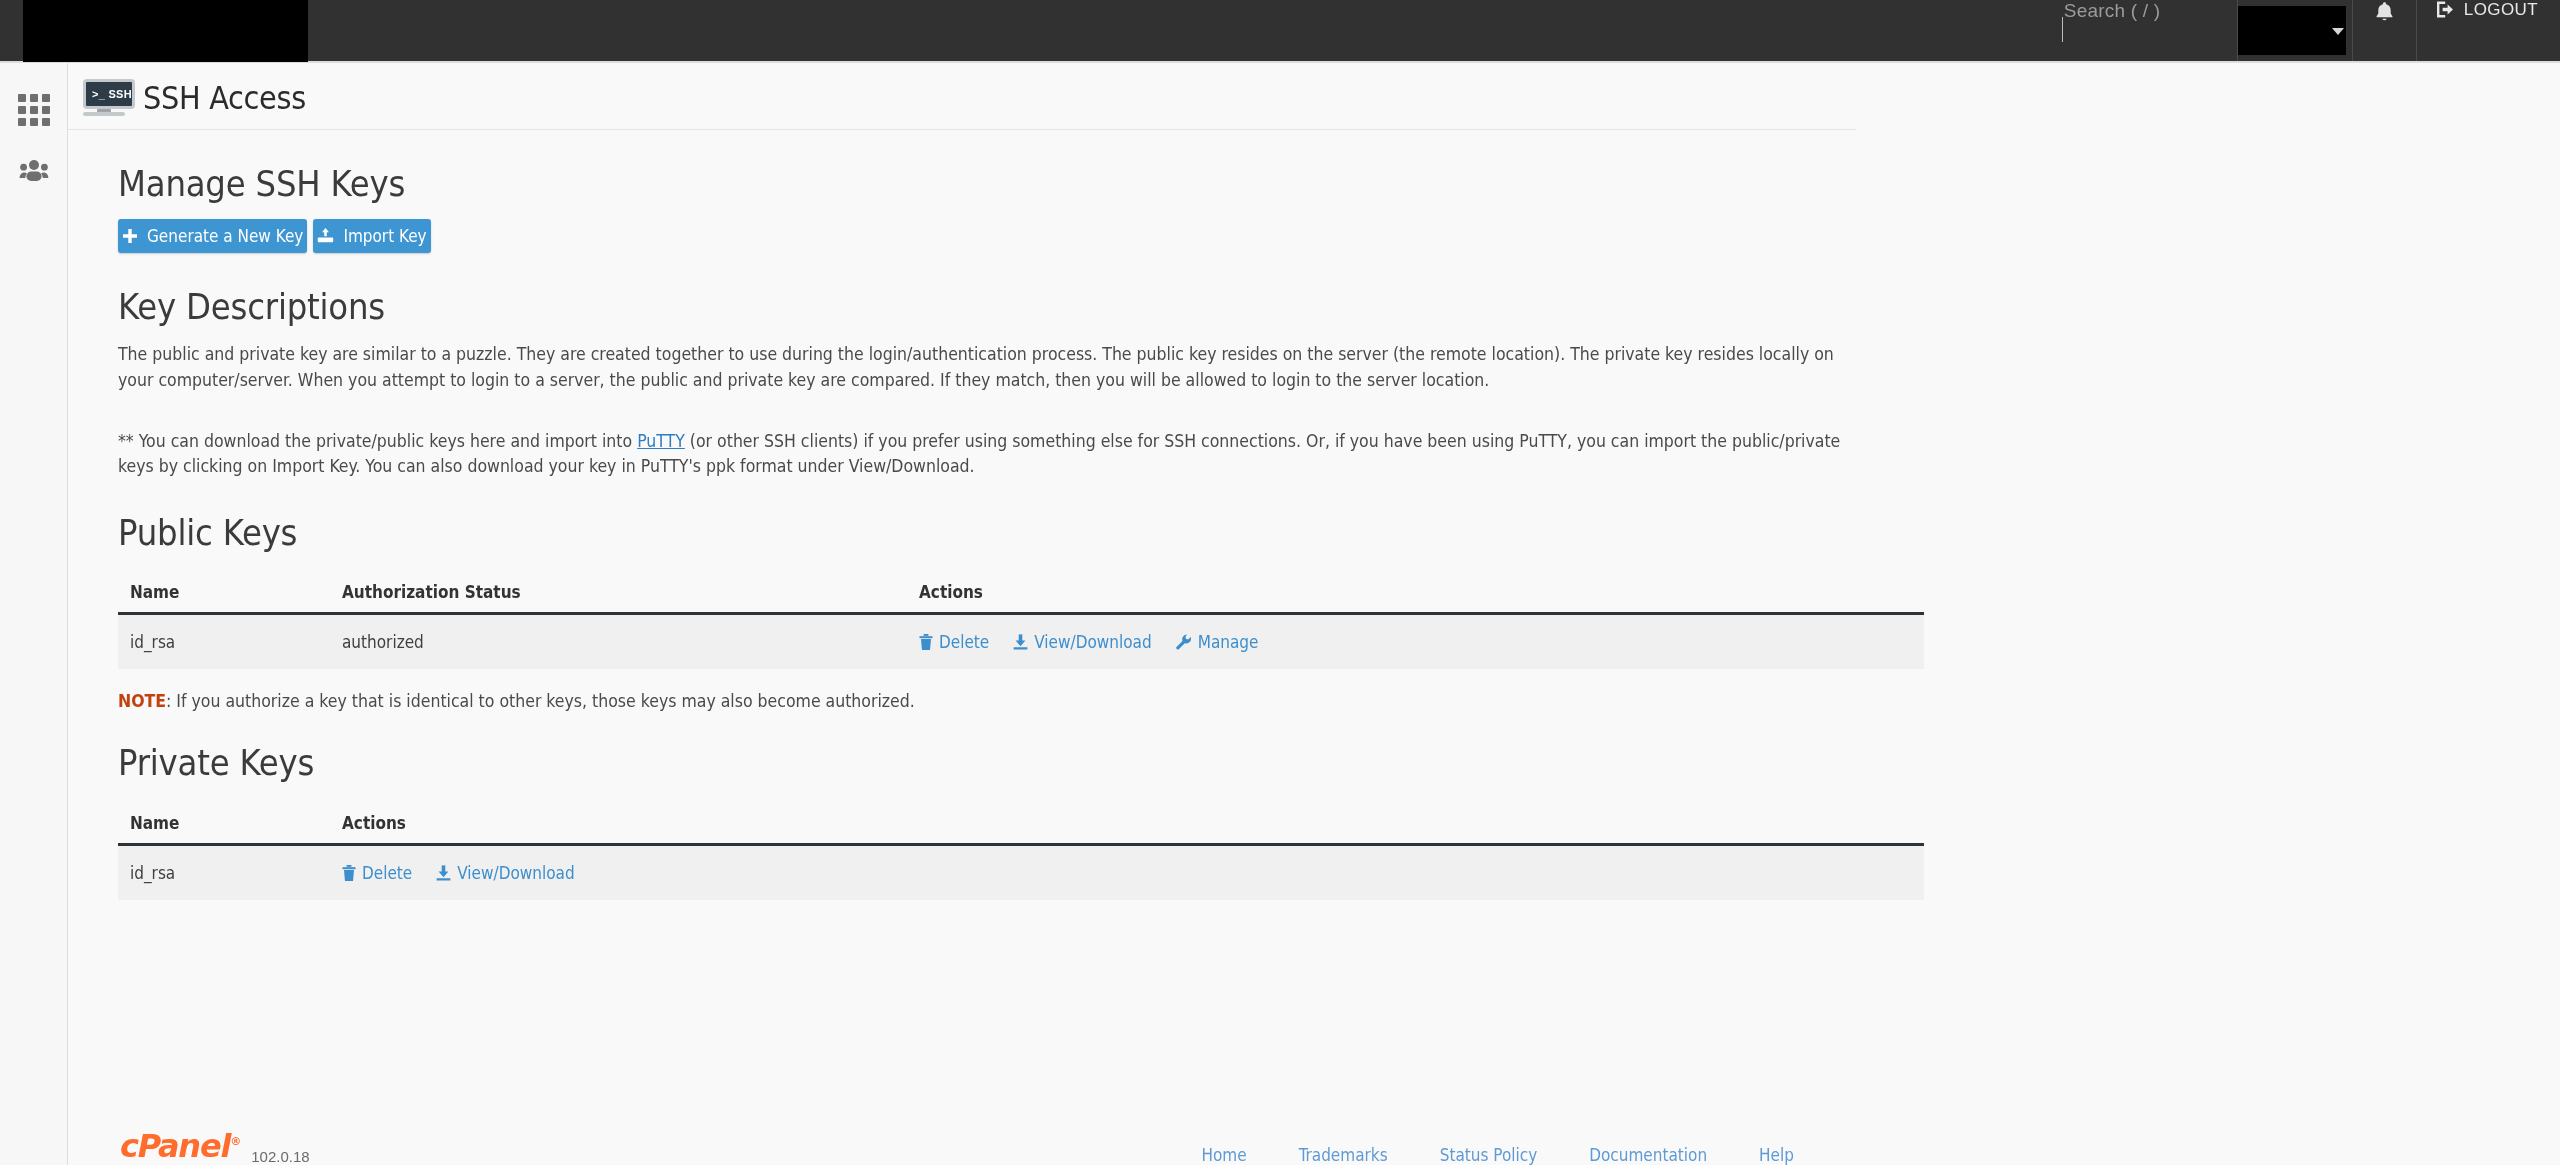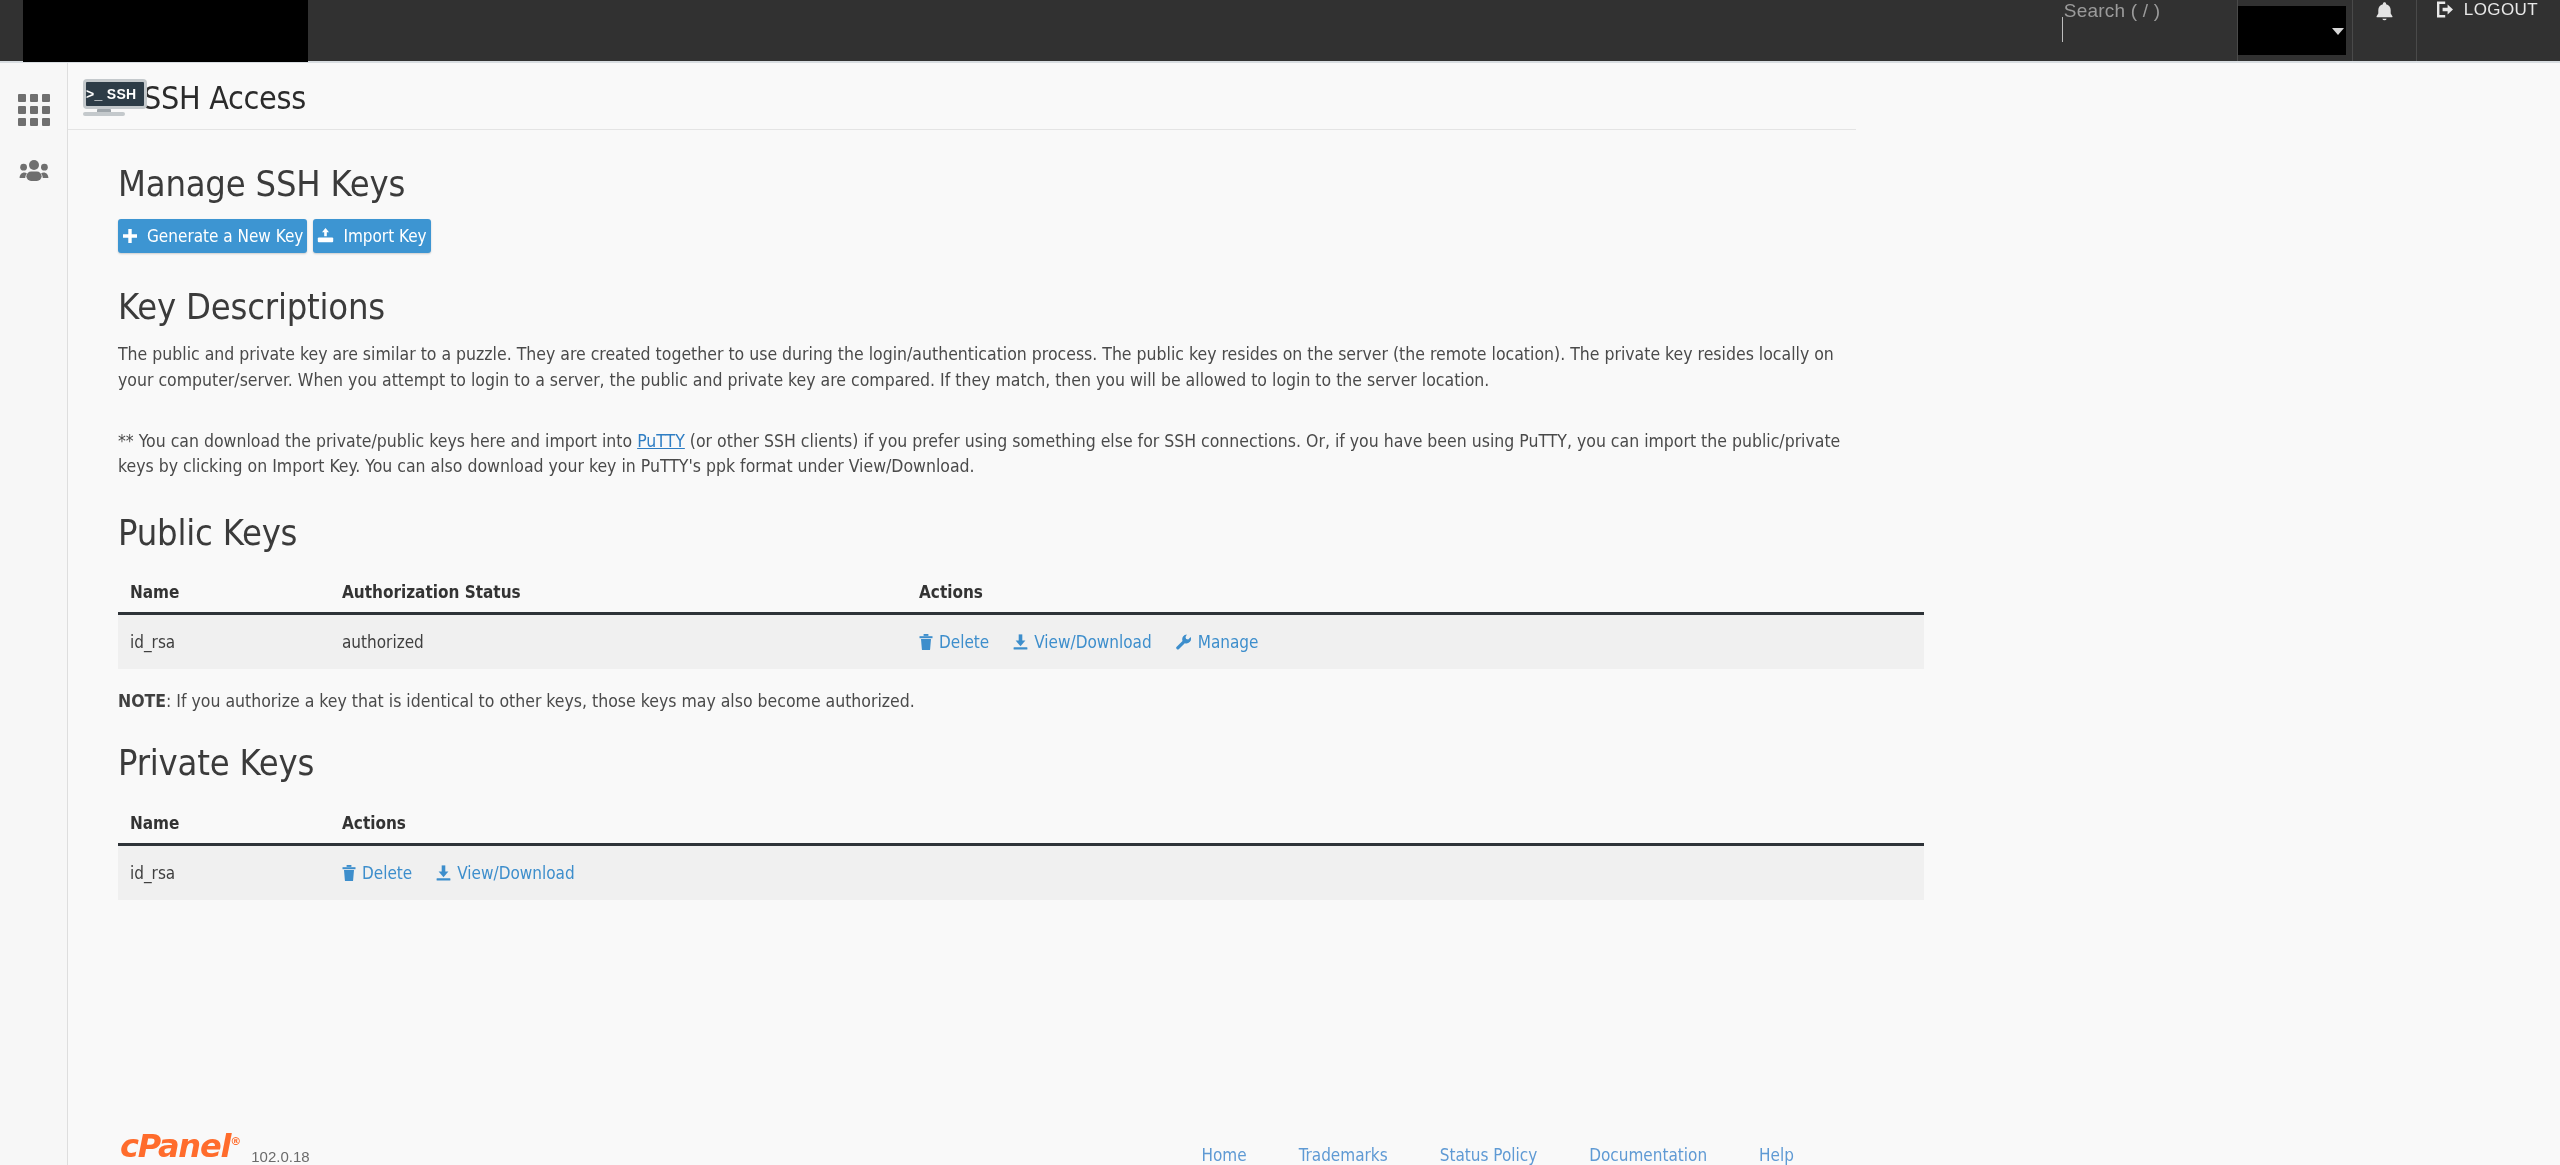--- a/index.html
+++ b/index.html
@@ -159,31 +159,31 @@
   }
   .ssh-icon {
     width: 46px;
     height: 38px;
     position: relative;
     flex: none;
   }
   .ssh-icon .screen {
     position: absolute;
     left: 2px; top: 0;
-    width: 64px; height: 30px;
+    width: 52px; height: 30px;
     background: #2d3c47;
     border: 3px solid #c4c9cc;
     border-radius: 4px;
     box-sizing: border-box;
     display: flex;
     align-items: center;
-    justify-content: flex-start;
+    justify-content: flex-end;
     color: #fff;
     font-family: "Liberation Sans", sans-serif;
-    font-size: 14px;
+    font-size: 11px;
     font-weight: bold;
     letter-spacing: .3px;
   }
   .ssh-icon .stand {
     position: absolute;
     left: 16px; top: 30px;
     width: 14px; height: 4px;
     background: #9ea5aa;
     border-radius: 1px;
   }
@@ -294,21 +294,21 @@
     cursor: pointer;
   }
   a.act svg { display: block; }
 
   p.note {
     font-family: "DejaVu Sans Condensed", "Liberation Sans", sans-serif;
     font-size: 17.5px;
     color: #4a4a4a;
     margin: 22px 0 0 0;
   }
-  p.note b { color: #404040; }
+  p.note b { color: #c2410c; }
 
   .goback-wrap {
     width: 1806px;
     text-align: center;
     margin-top: 62px;
   }
   a.goback {
     color: #4a8fd0;
     text-decoration: none;
     font-size: 19px;

